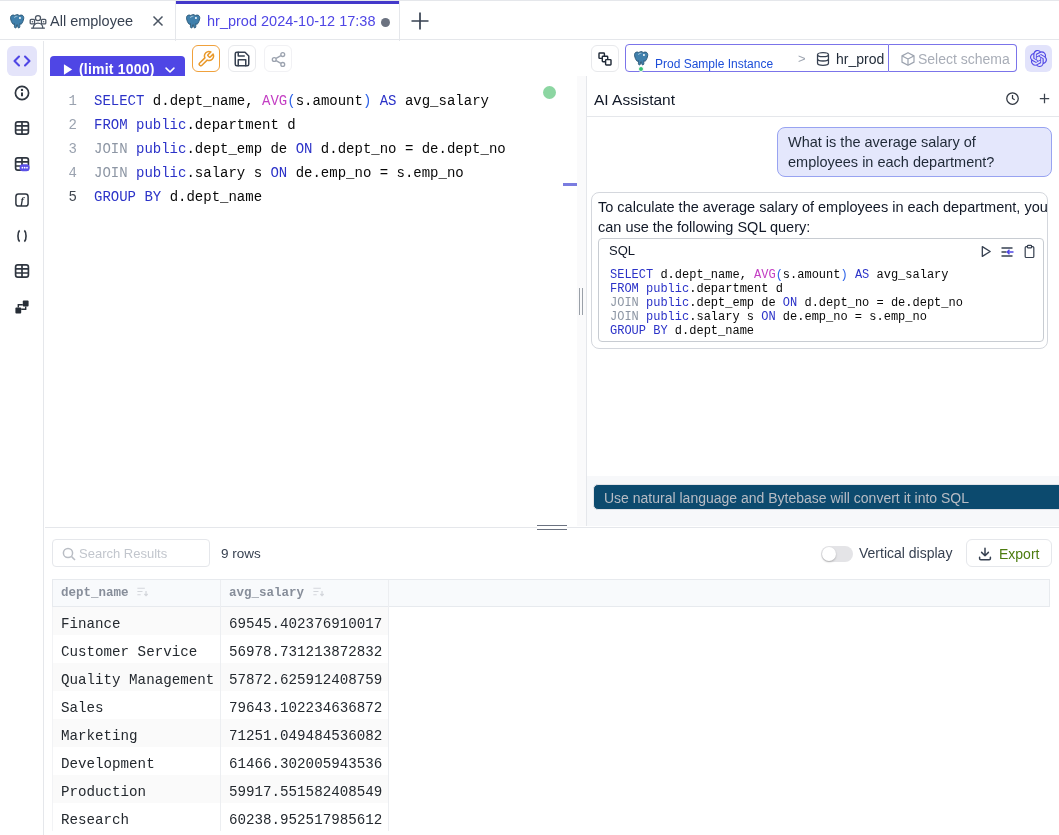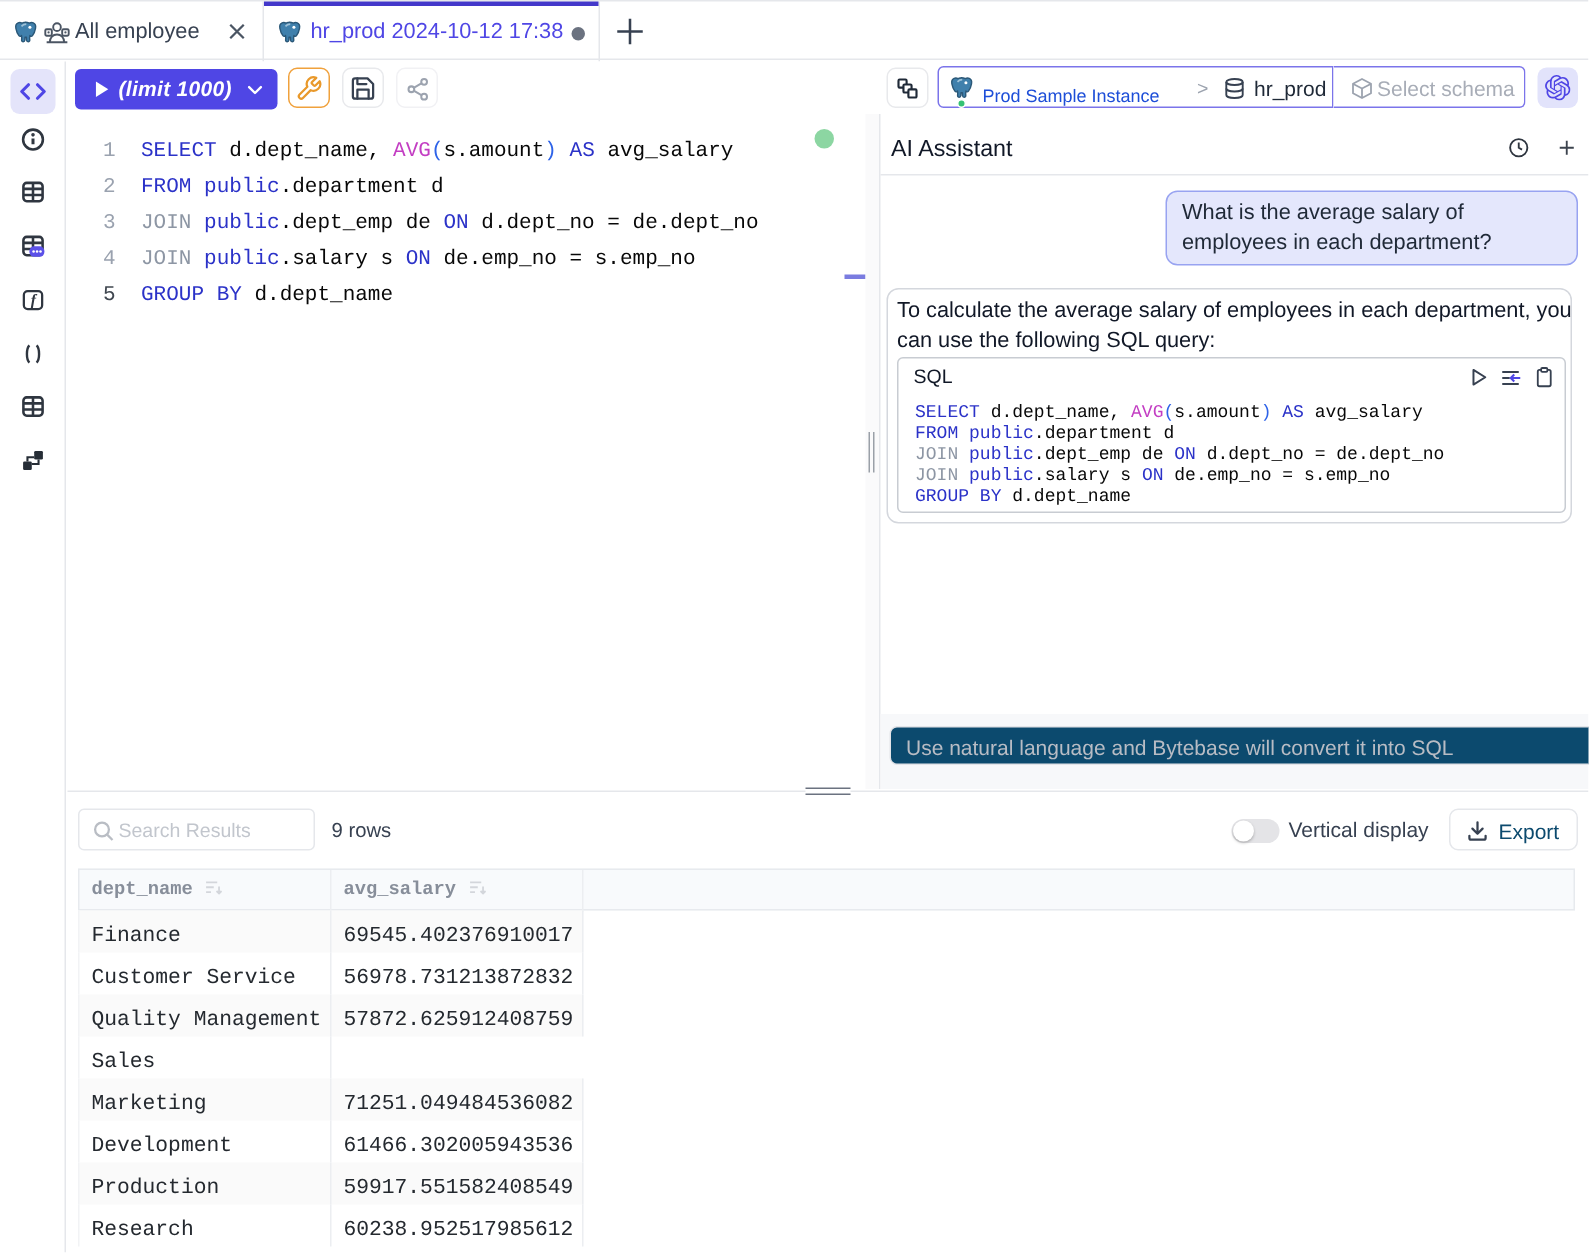--- a/index.html
+++ b/index.html
@@ -18,21 +18,21 @@
 #tab2 .dot { position:absolute; left:205px; top:17px; width:9px; height:9px; border-radius:50%; background:#6b7280; }
 #plus { position:absolute; left:406px; top:6px; width:28px; height:28px; color:#374151; }
 
 
 #sidebar { position:absolute; left:0; top:41px; width:44px; height:794px; background:#fff; border-right:1px solid #e5e7eb; }
 #sb-active { position:absolute; left:7px; top:5px; width:30px; height:30px; border-radius:6px; background:#e4e4fa; }
 .sbi { position:absolute; left:14px; width:16px; height:16px; }
 
 
 #toolbar { position:absolute; left:45px; top:41px; width:1014px; height:35px; background:#fff; }
-#runbtn { position:absolute; left:5px; top:5px; width:135px; height:27px; background:#4f46e5; border-radius:4px; color:#fff;font-style:italic; }
+#runbtn { position:absolute; left:5px; top:15px; width:135px; height:27px; background:#4f46e5; border-radius:4px; color:#fff; }
 #runbtn .txt { position:absolute; left:29px; top:4.5px; font-size:14px; font-weight:700; letter-spacing:.2px; }
 #runbtn .pl { position:absolute; left:10px; top:6px; }
 #runbtn .ch { position:absolute; left:113px; top:7px; }
 .tbtn { position:absolute; top:4px; width:28px; height:27px; border-radius:6px; background:#fff; }
 #wrench { left:147px; border:1px solid #f0a13c; }
 #save { left:183px; border:1px solid #e8e9ec; }
 #share { left:219px; border:1px solid #f1f1f4; }
 #fmt { left:546px; border:1px solid #e8e9ec; }
 #conn { position:absolute; left:580px; top:3px; height:28px; width:264px; border:1px solid #7b74ea; border-radius:4px 0 0 4px; background:#fff; }
 #conn .pgi { position:absolute; left:7px; top:5px; width:17px; height:17px; }
@@ -78,21 +78,21 @@
 
 #results { position:absolute; left:45px; top:527px; width:1014px; height:308px; background:#fff; border-top:1px solid #e5e7eb; }
 #hsplit { position:absolute; left:492px; top:-3px; width:30px; height:5px; border-top:1px solid #6b7280; border-bottom:1px solid #6b7280; background:#fff; }
 #search { position:absolute; left:7px; top:11px; width:158px; height:28px; border:1px solid #e5e7eb; border-radius:4px; }
 #search .ph { position:absolute; left:26px; top:6px; font-size:13px; color:#c2c6cd; }
 #nrows { position:absolute; left:176px; top:18px; font-size:13.5px; color:#374151; }
 #toggle { position:absolute; left:776px; top:18px; width:32px; height:16px; border-radius:8px; background:#e4e4e7; }
 #toggle .knob { position:absolute; left:1px; top:1px; width:14px; height:14px; border-radius:50%; background:#fff; box-shadow:0 1px 2px rgba(0,0,0,.25); }
 #tlabel { position:absolute; left:814px; top:17px; font-size:14px; color:#374151; }
 #export { position:absolute; left:921px; top:11px; width:86px; height:28px; border:1px solid #e5e7eb; border-radius:6px; }
-#export .t { position:absolute; left:32px; top:6px; font-size:14px; color:#0c4a6e; }
+#export .t { position:absolute; left:32px; top:6px; font-size:14px; color:#4d7c0f; }
 #rtable { position:absolute; left:7px; top:51px; width:998px; font-family:"Liberation Mono", monospace; }
 #rtable .hrow { height:28px; background:#f8fafc; border:1px solid #e7eaee; }
 #rtable .row { height:28px; border-left:1px solid #f2f3f5; width:337px; }
 #rtable .row.odd { background:#fafafa; }
 #rtable .c1 { position:absolute; left:0; width:168px; height:28px; border-right:1px solid #eceef1; }
 #rtable .c2 { position:absolute; left:168px; width:168px; height:28px; border-right:1px solid #eceef1; }
 #rtable .cell { padding:9px 0 0 8px; font-size:14.2px; color:#24292f; white-space:nowrap; overflow:hidden; }
 #rtable .hcell { padding:5px 0 0 8px; font-size:12.5px; font-weight:700; color:#878e9a; }
 #rtable .rw { position:relative; }
 </style>
@@ -334,20 +334,21 @@
     <div class="row rw">
         <div class="c1 cell">Customer Service</div>
         <div class="c2 cell">56978.731213872832</div>
       </div>
     <div class="row rw odd">
         <div class="c1 cell">Quality Management</div>
         <div class="c2 cell">57872.625912408759</div>
       </div>
     <div class="row rw">
         <div class="c1 cell">Sales</div>
+        <div class="c2 cell">79643.102234636872</div>
       </div>
     <div class="row rw odd">
         <div class="c1 cell">Marketing</div>
         <div class="c2 cell">71251.049484536082</div>
       </div>
     <div class="row rw">
         <div class="c1 cell">Development</div>
         <div class="c2 cell">61466.302005943536</div>
       </div>
     <div class="row rw odd">

